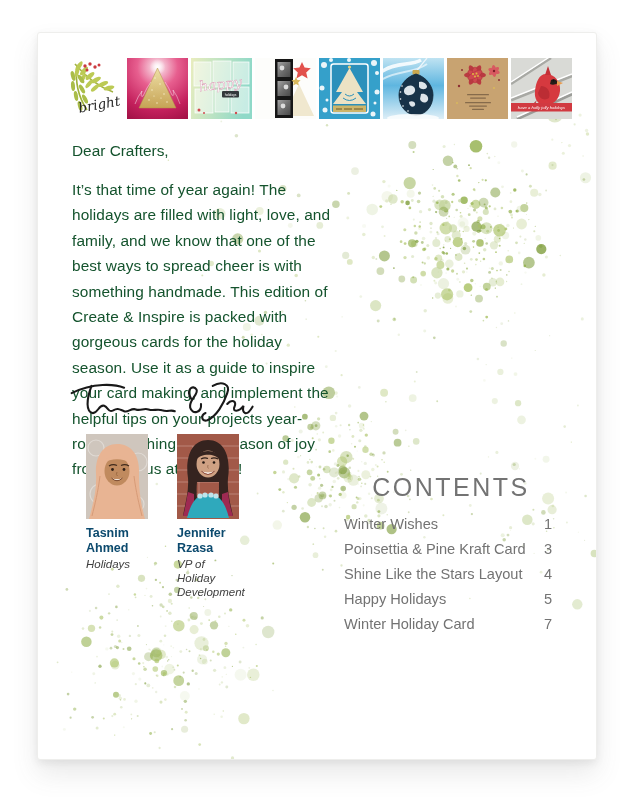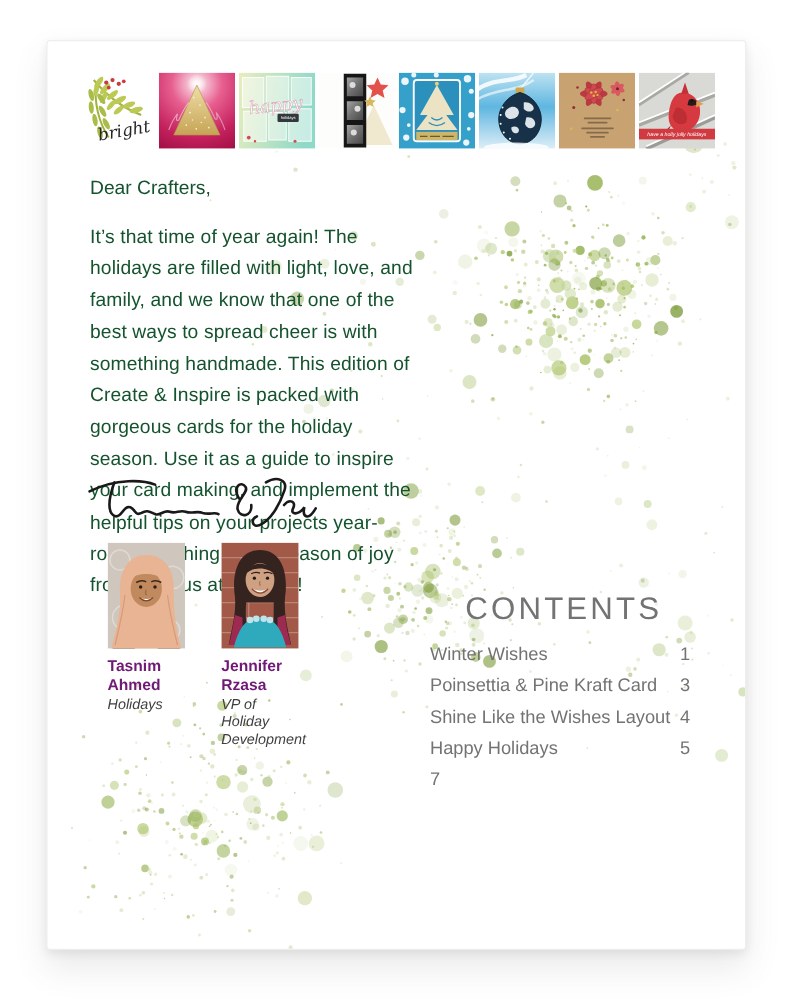--- a/index.html
+++ b/index.html
@@ -21,21 +21,21 @@
   .letter { position:absolute; left:34px; top:108px; width:266px; color:#14532d; }
   .salutation { font-size:15.4px; line-height:20px; margin-bottom:16px; }
   .letter-body { font-size:15.4px; line-height:25.4px; letter-spacing:.1px; }
 
   .signature { position:absolute; left:30px; top:342px; width:190px; height:58px; }
 
   .team { position:absolute; left:48px; top:401px; display:flex; gap:28px; }
   .person { width:63px; }
   .photo { width:62px; height:85px; overflow:hidden; }
   .photo svg { display:block; }
-  .pname { margin-top:7px; font-size:12.5px; font-weight:bold; color:#701a75; line-height:15px; }
+  .pname { margin-top:7px; font-size:12.5px; font-weight:bold; color:#0c4a6e; line-height:15px; }
   .ptitle { font-size:11.5px; font-style:italic; color:#3f3f3f; line-height:14px; margin-top:1px; }
 
   .toc { position:absolute; left:306px; top:440px; width:214px; }
   .toc-heading { font-size:25px; font-weight:400; letter-spacing:2.5px; color:#737373; text-align:center; margin-bottom:10px; font-family:"Liberation Sans",sans-serif; }
   .toc-row { display:flex; justify-content:space-between; align-items:flex-end; font-size:14.6px; color:#737373; padding:4.4px 0; cursor:default; }
   .toc-row .pg { flex:0 0 14px; text-align:left; }
 </style>
 </head>
 <body>
 
@@ -1257,26 +1257,27 @@
       <h2 class="toc-heading">CONTENTS</h2>
       <div class="toc-row">
         <span>Winter Wishes</span>
         <span class="pg">1</span>
       </div>
       <div class="toc-row">
         <span>Poinsettia &amp; Pine Kraft Card</span>
         <span class="pg">3</span>
       </div>
       <div class="toc-row">
-        <span>Shine Like the Wishes Layout</span>
+        <span>Shine Like the Stars Layout</span>
         <span class="pg">4</span>
       </div>
       <div class="toc-row">
         <span>Happy Holidays</span>
         <span class="pg">5</span>
       </div>
       <div class="toc-row">
+        <span>Winter Holiday Card</span>
         <span class="pg">7</span>
       </div>
     </div>
 
   </div>
 </div>
 
 </body></html>

